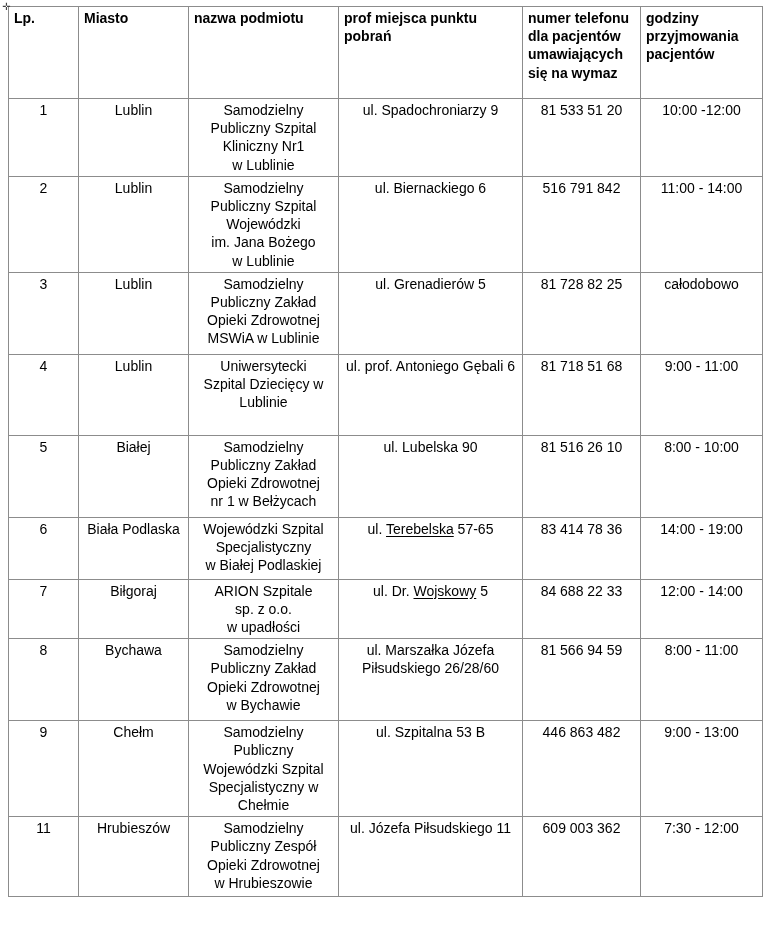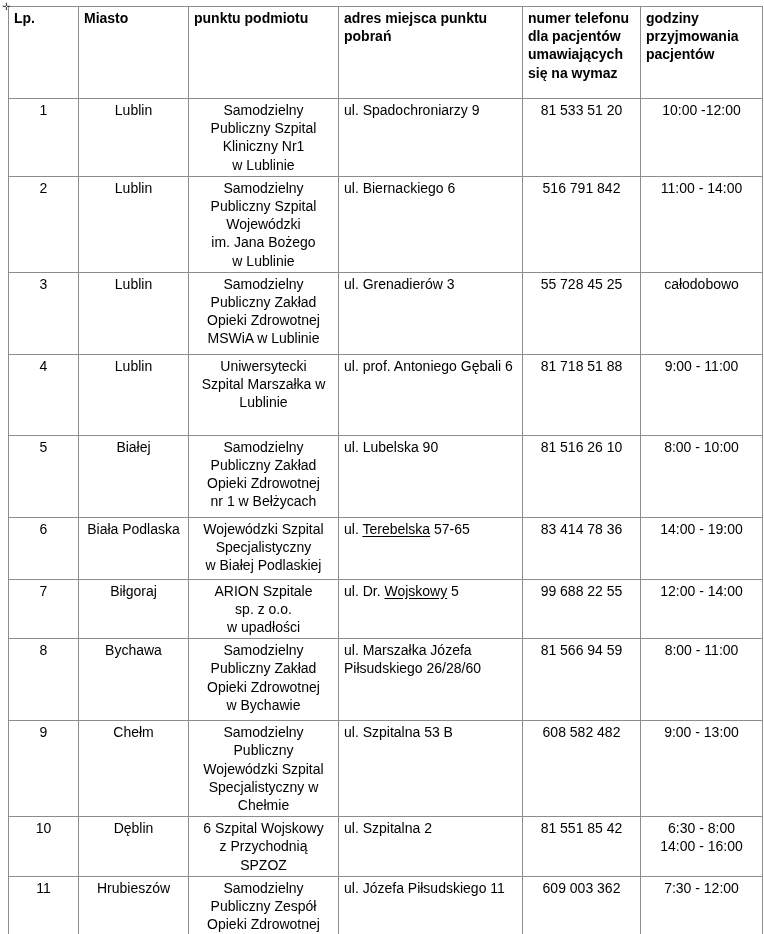--- a/index.html
+++ b/index.html
@@ -41,21 +41,21 @@
     padding: 2px 5px;
     white-space: pre-line;
     line-height: 1.3;
     overflow: hidden;
   }
   table.pobrania th {
     font-weight: bold;
     text-align: left;
   }
   td.center { text-align: center; }
-  td.left { text-align: left; }
+  td.left { text-align: center; }
   .col-lp      { width: 70px;  }
   .col-miasto  { width: 110px; }
   .col-nazwa   { width: 150px; }
   .col-adres   { width: 184px; }
   .col-telefon { width: 118px; }
   .col-godziny { width: 122px; }
   .misspelled {
     text-decoration-line: underline;
     text-decoration-style: wavy;
     text-decoration-color: #ff0000;
@@ -75,22 +75,22 @@
       <col class="col-miasto">
       <col class="col-nazwa">
       <col class="col-adres">
       <col class="col-telefon">
       <col class="col-godziny">
   </colgroup>
   <tbody>
     <tr style="height:92px;">
       <th>Lp.</th>
       <th>Miasto</th>
-      <th>punktu podmiotu</th>
-      <th>adres miejsca punktu
+      <th>nazwa podmiotu</th>
+      <th>prof miejsca punktu
 pobrań</th>
       <th>numer telefonu
 dla pacjentów
 umawiających
 się na wymaz</th>
       <th>godziny
 przyjmowania
 pacjentów</th>
     </tr>
 
@@ -119,33 +119,33 @@
       <td class="center">11:00 - 14:00</td>
     </tr>
 
     <tr style="height:82px;">
       <td class="center">3</td>
       <td class="center">Lublin</td>
       <td class="center">Samodzielny
 Publiczny Zakład
 Opieki Zdrowotnej
 MSWiA w Lublinie</td>
-      <td class="left">ul. Grenadierów 3</td>
-      <td class="center">55 728 45 25</td>
+      <td class="left">ul. Grenadierów 5</td>
+      <td class="center">81 728 82 25</td>
       <td class="center">całodobowo</td>
     </tr>
 
     <tr style="height:81px;">
       <td class="center">4</td>
       <td class="center">Lublin</td>
       <td class="center">Uniwersytecki
-Szpital Marszałka w
+Szpital Dziecięcy w
 Lublinie</td>
       <td class="left">ul. prof. Antoniego Gębali 6</td>
-      <td class="center">81 718 51 88</td>
+      <td class="center">81 718 51 68</td>
       <td class="center">9:00  - 11:00</td>
     </tr>
 
     <tr style="height:82px;">
       <td class="center">5</td>
       <td class="center">Białej</td>
       <td class="center">Samodzielny
 Publiczny Zakład
 Opieki Zdrowotnej
 nr 1 w Bełżycach</td>
@@ -165,21 +165,21 @@
       <td class="center">14:00 - 19:00</td>
     </tr>
 
     <tr style="height:56px;">
       <td class="center">7</td>
       <td class="center">Biłgoraj</td>
       <td class="center">ARION Szpitale
 sp. z o.o.
 w upadłości</td>
       <td class="left">ul. Dr. <span class="misspelled">Wojskowy</span> 5</td>
-      <td class="center">99 688 22 55</td>
+      <td class="center">84 688 22 33</td>
       <td class="center">12:00 - 14:00</td>
     </tr>
 
     <tr style="height:82px;">
       <td class="center">8</td>
       <td class="center">Bychawa</td>
       <td class="center">Samodzielny
 Publiczny Zakład
 Opieki Zdrowotnej
 w Bychawie</td>
@@ -191,35 +191,24 @@
 
     <tr style="height:88px;">
       <td class="center">9</td>
       <td class="center">Chełm</td>
       <td class="center">Samodzielny
 Publiczny
 Wojewódzki Szpital
 Specjalistyczny w
 Chełmie</td>
       <td class="left">ul. Szpitalna 53 B</td>
-      <td class="center">608 582 482</td>
+      <td class="center">446 863 482</td>
       <td class="center">9:00 - 13:00</td>
     </tr>
 
-    <tr style="height:54px;">
-      <td class="center">10</td>
-      <td class="center">Dęblin</td>
-      <td class="center">6 Szpital Wojskowy
-z Przychodnią
-SPZOZ</td>
-      <td class="left">ul. Szpitalna 2</td>
-      <td class="center">81 551 85 42</td>
-      <td class="center">6:30 - 8:00
-14:00 - 16:00</td>
-    </tr>
 
     <tr style="height:80px;">
       <td class="center">11</td>
       <td class="center">Hrubieszów</td>
       <td class="center">Samodzielny
 Publiczny Zespół
 Opieki Zdrowotnej
 w Hrubieszowie</td>
       <td class="left">ul. Józefa Piłsudskiego 11</td>
       <td class="center">609 003 362</td>

